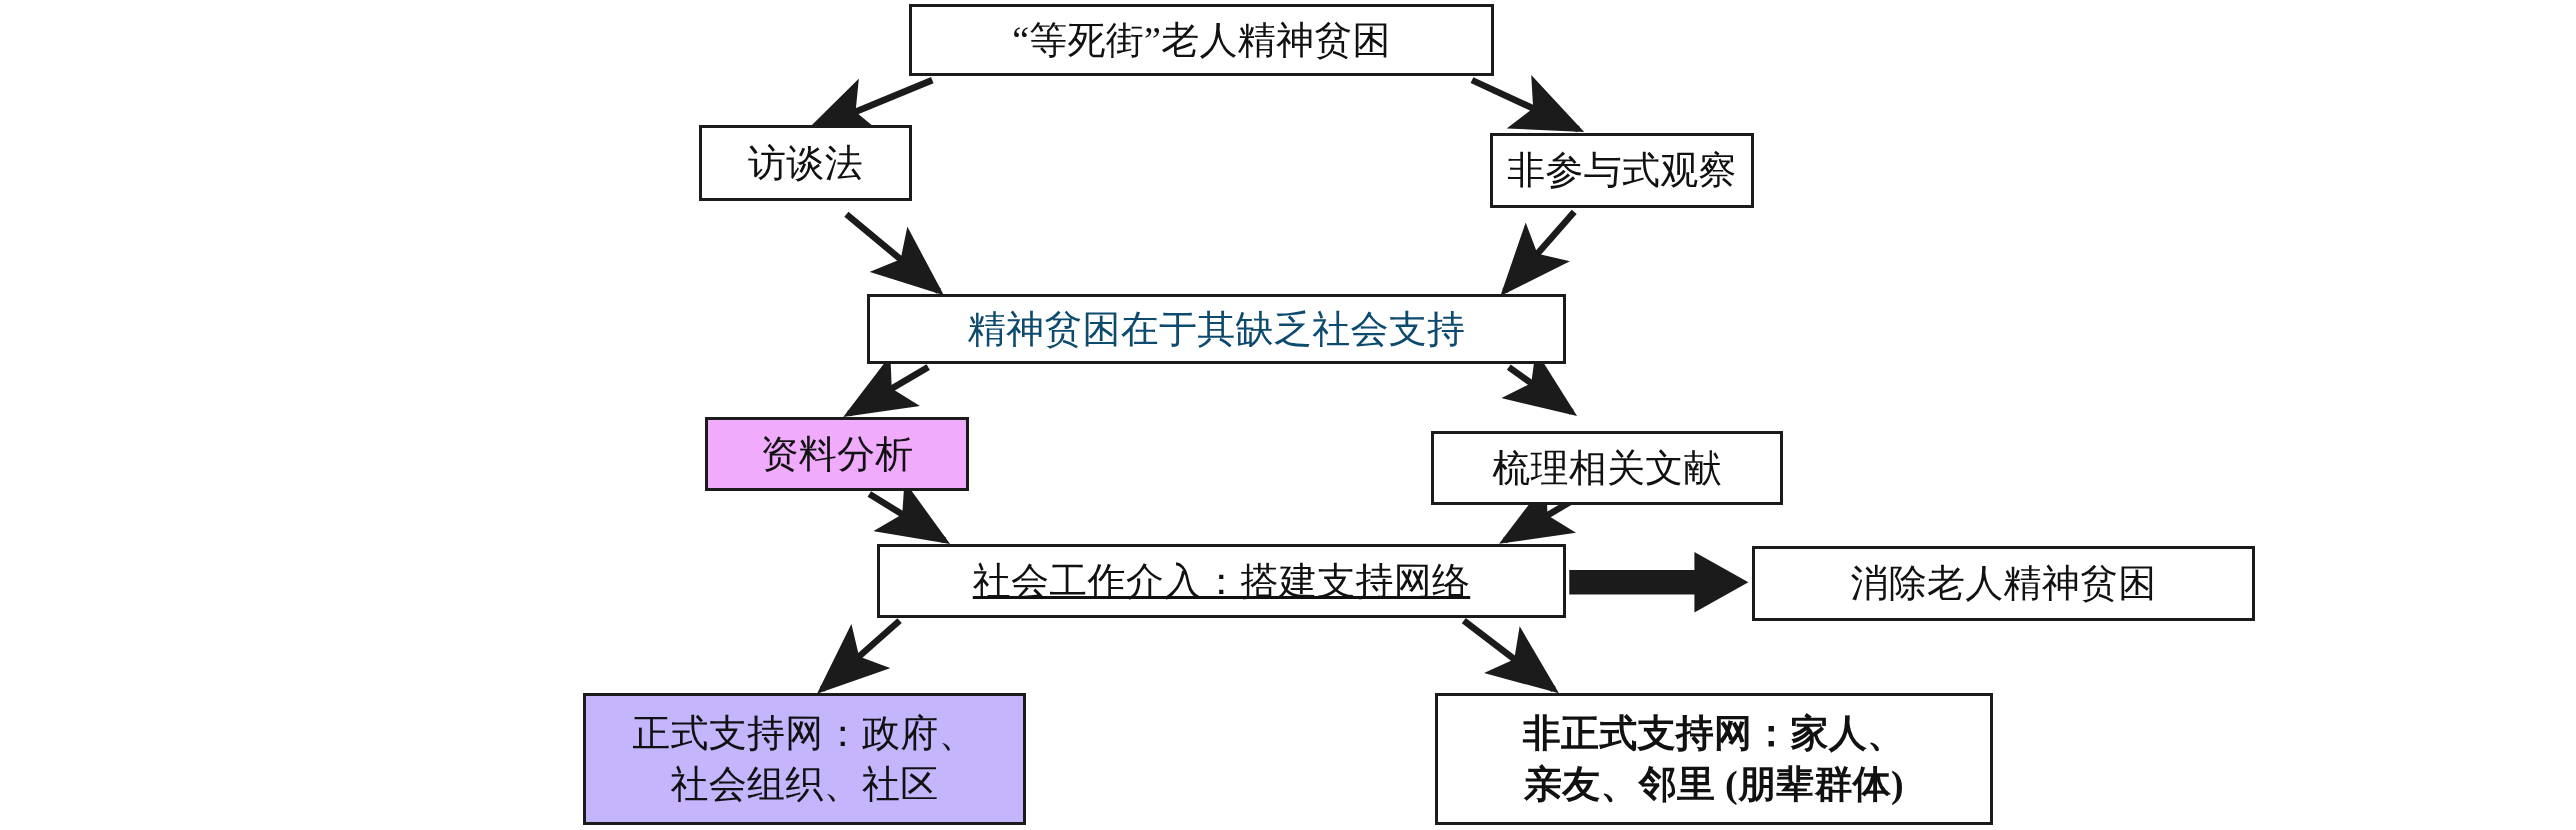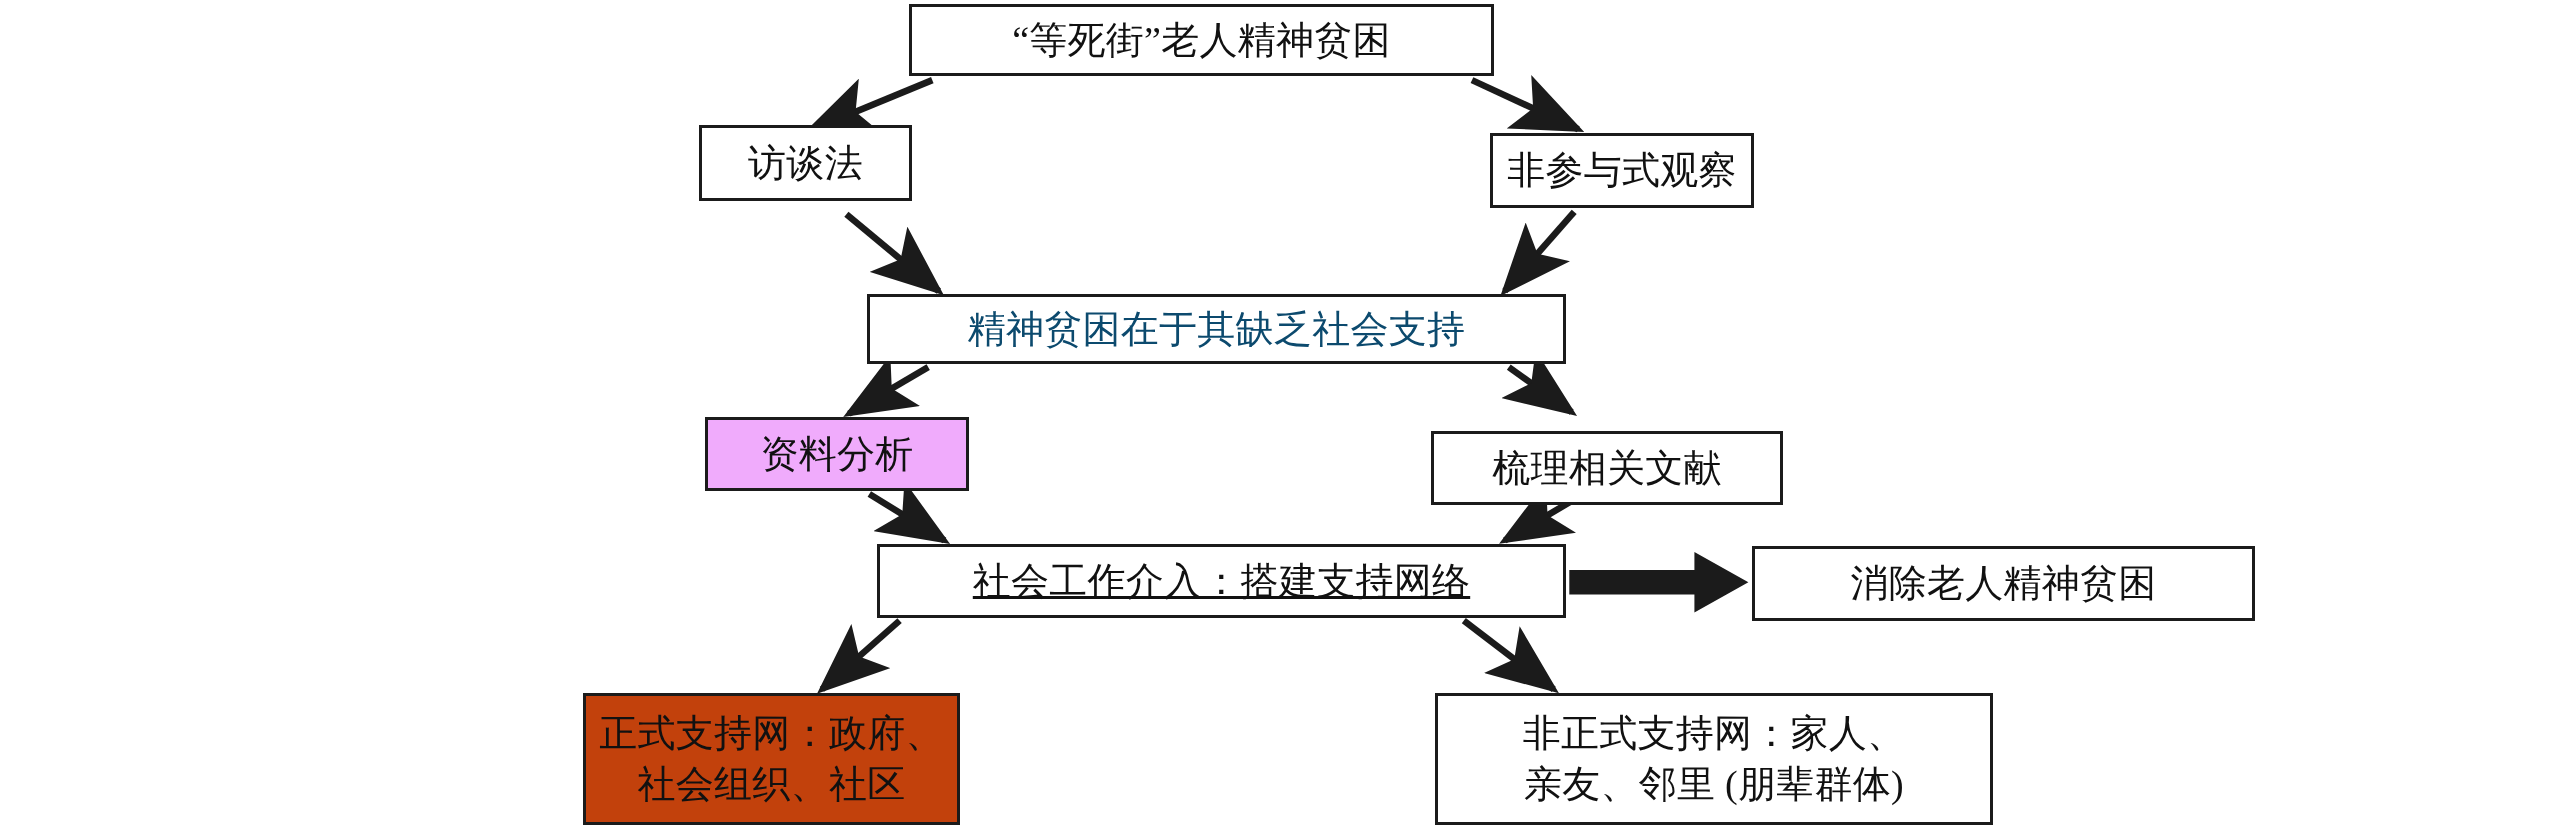--- a/index.html
+++ b/index.html
@@ -96,24 +96,24 @@
       </div>
       <div class="node" style="left: 1431px; top: 415px; width: 352px; height: 74px; border-color: rgb(27, 27, 27); background: rgb(255, 255, 255); margin-top: 16px;">
         <span class="label" style="color: rgb(17, 17, 17);">梳理相关文献</span>
       </div>
       <div class="node" style="left: 877px; top: 544px; width: 689px; height: 74px; border-color: rgb(27, 27, 27); background: rgb(255, 255, 255);">
         <span class="label" style="color: rgb(17, 17, 17); text-decoration: underline;">社会工作介入：搭建支持网络</span>
       </div>
       <div class="node" style="left: 1752px; top: 546px; width: 503px; height: 75px; border-color: rgb(27, 27, 27); background: rgb(255, 255, 255);">
         <span class="label" style="color: rgb(17, 17, 17);">消除老人精神贫困</span>
       </div>
-      <div class="node two-line" style="left: 583px; top: 693px; width: 377px; height: 132px; border-color: rgb(27, 27, 27); background: #c2410c;">
+      <div class="node two-line" style="left: 583px; top: 693px; width: 443px; height: 132px; border-color: rgb(27, 27, 27); background: #c4b5fd;">
         <span class="label" style="color: rgb(17, 17, 17);">正式支持网：政府、
 社会组织、社区</span>
       </div>
       <div class="node two-line" style="left: 1435px; top: 693px; width: 558px; height: 132px; border-color: rgb(27, 27, 27); background: rgb(255, 255, 255);">
-        <span class="label" style="color: rgb(17, 17, 17);">非正式支持网：家人、
+        <span class="label" style="color: rgb(17, 17, 17); font-weight: bold;">非正式支持网：家人、
 亲友、邻里 (朋辈群体)</span>
       </div>
     </div>
 
 </div>
 
 
 </body></html>

